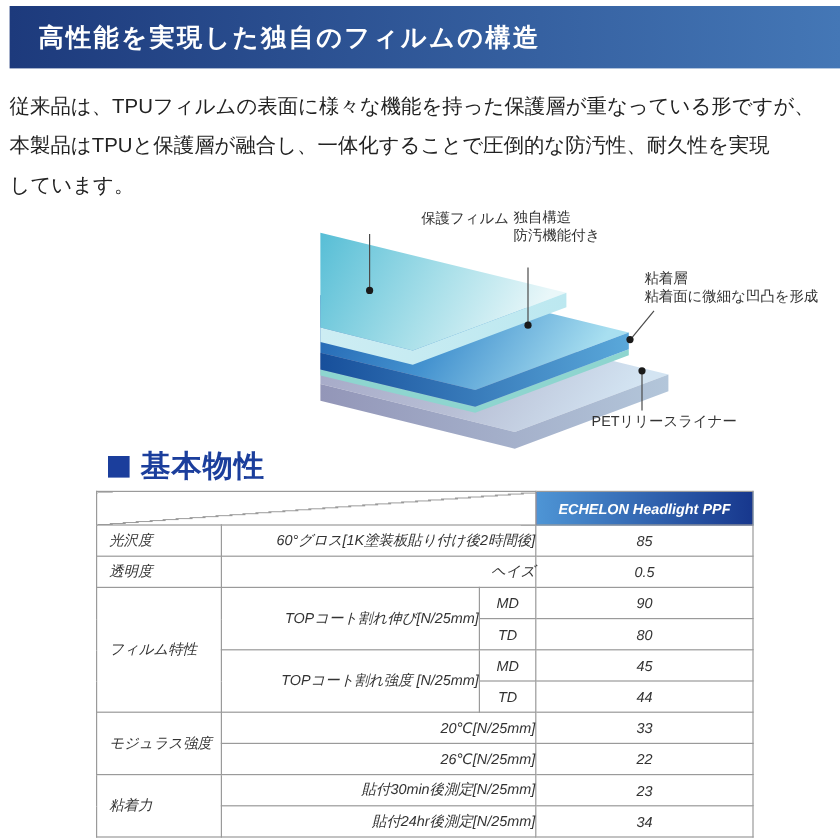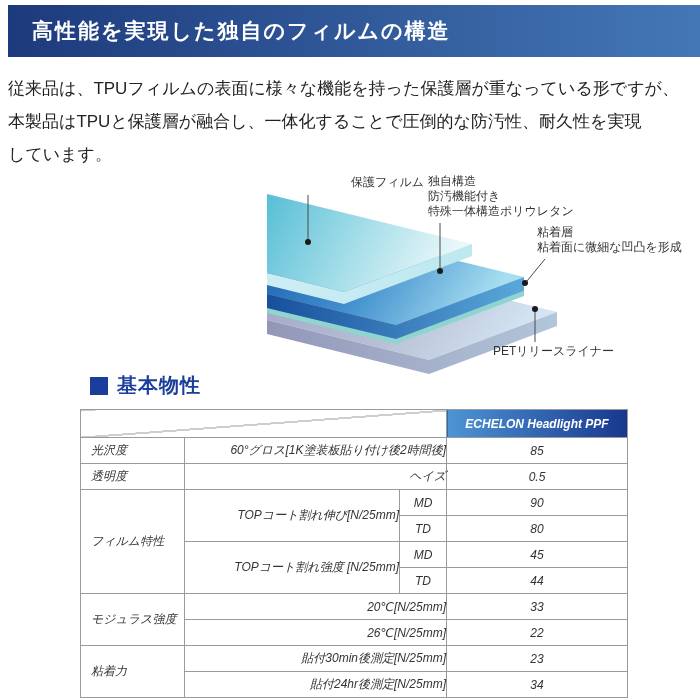--- a/index.html
+++ b/index.html
@@ -30,21 +30,21 @@
   .diagram{position:absolute;left:135px;top:165px;width:565px;height:210px;}
   .diagram svg{position:absolute;left:0;top:0;}
   .dlabel{position:absolute;font-size:12px;line-height:15px;color:#333;white-space:nowrap;}
   .lbl-protect{left:172px;top:10px;margin-left:44px;}
   .lbl-unique{left:293px;top:9px;}
   .lbl-adhesive{left:402px;top:60px;}
   .lbl-pet{left:358px;top:179px;}
   
   .section-head{position:absolute;left:90px;top:372px;display:flex;align-items:center;gap:9px;}
   .section-square{width:18px;height:18px;background:var(--heading-blue);}
-  .section-title{font-size:20px;font-weight:bold;color:var(--heading-blue);letter-spacing:1px;}
+  .section-title{font-size:25px;font-weight:bold;color:var(--heading-blue);letter-spacing:1px;}
   
   .props{position:absolute;left:80px;top:409px;}
   table{border-collapse:collapse;table-layout:fixed;width:547px;font-size:12px;color:var(--table-text);}
   td{border:1px solid var(--table-border);vertical-align:middle;height:26px;padding:0;font-style:italic;}
   tr.hdr td{height:28px;}
   td.diag{
     background:linear-gradient(to bottom right,
       #ffffff calc(50% - 0.5px),
       var(--table-border) calc(50% - 0.5px),
       var(--table-border) calc(50% + 0.5px),
@@ -129,21 +129,20 @@
       <line x1="400" y1="144" x2="400" y2="177" stroke="#4a4a4a" stroke-width="1"></line>
       <circle cx="400" cy="144" r="3" fill="#1a1a1a"></circle>
     </svg>
 
     <div class="dlabel lbl-protect">
       <div>保護フィルム</div>
     </div>
     <div class="dlabel lbl-unique">
       <div>独自構造</div>
       <div>防汚機能付き</div>
-      <div>特殊一体構造ポリウレタン</div>
     </div>
     <div class="dlabel lbl-adhesive">
       <div>粘着層</div>
       <div>粘着面に微細な凹凸を形成</div>
     </div>
     <div class="dlabel lbl-pet">
       <div>PETリリースライナー</div>
     </div>
   </div>
 

